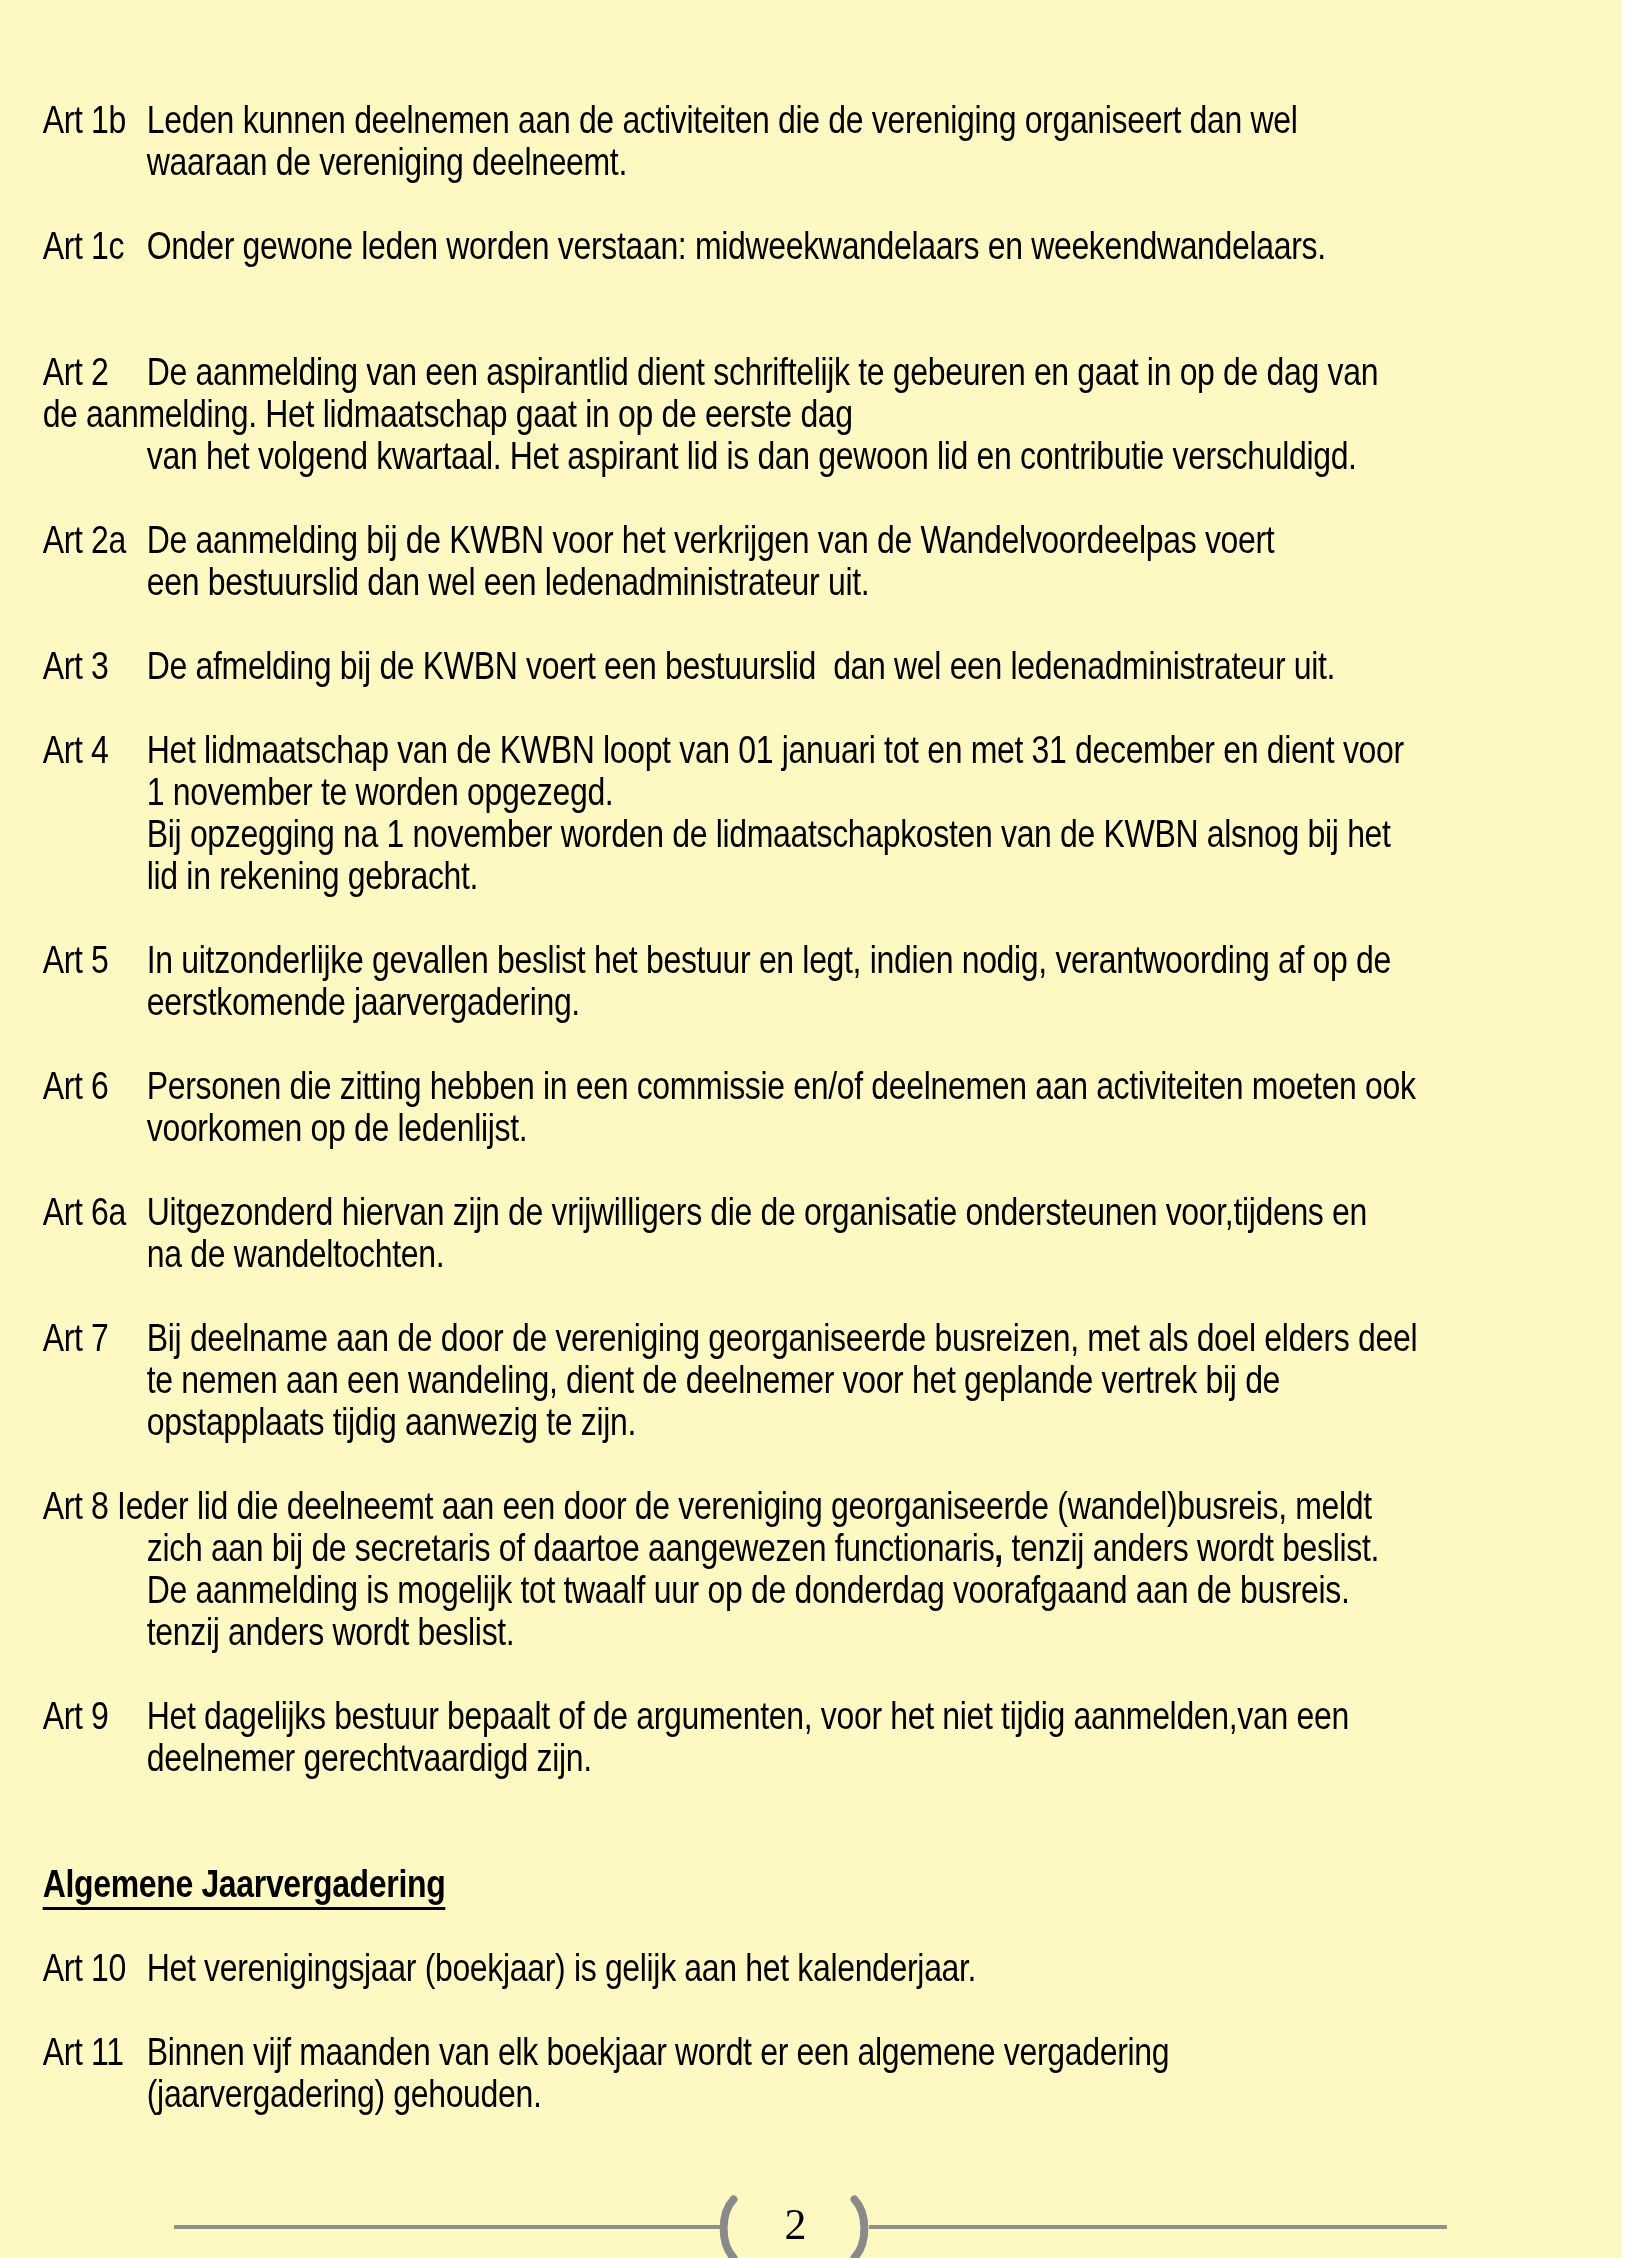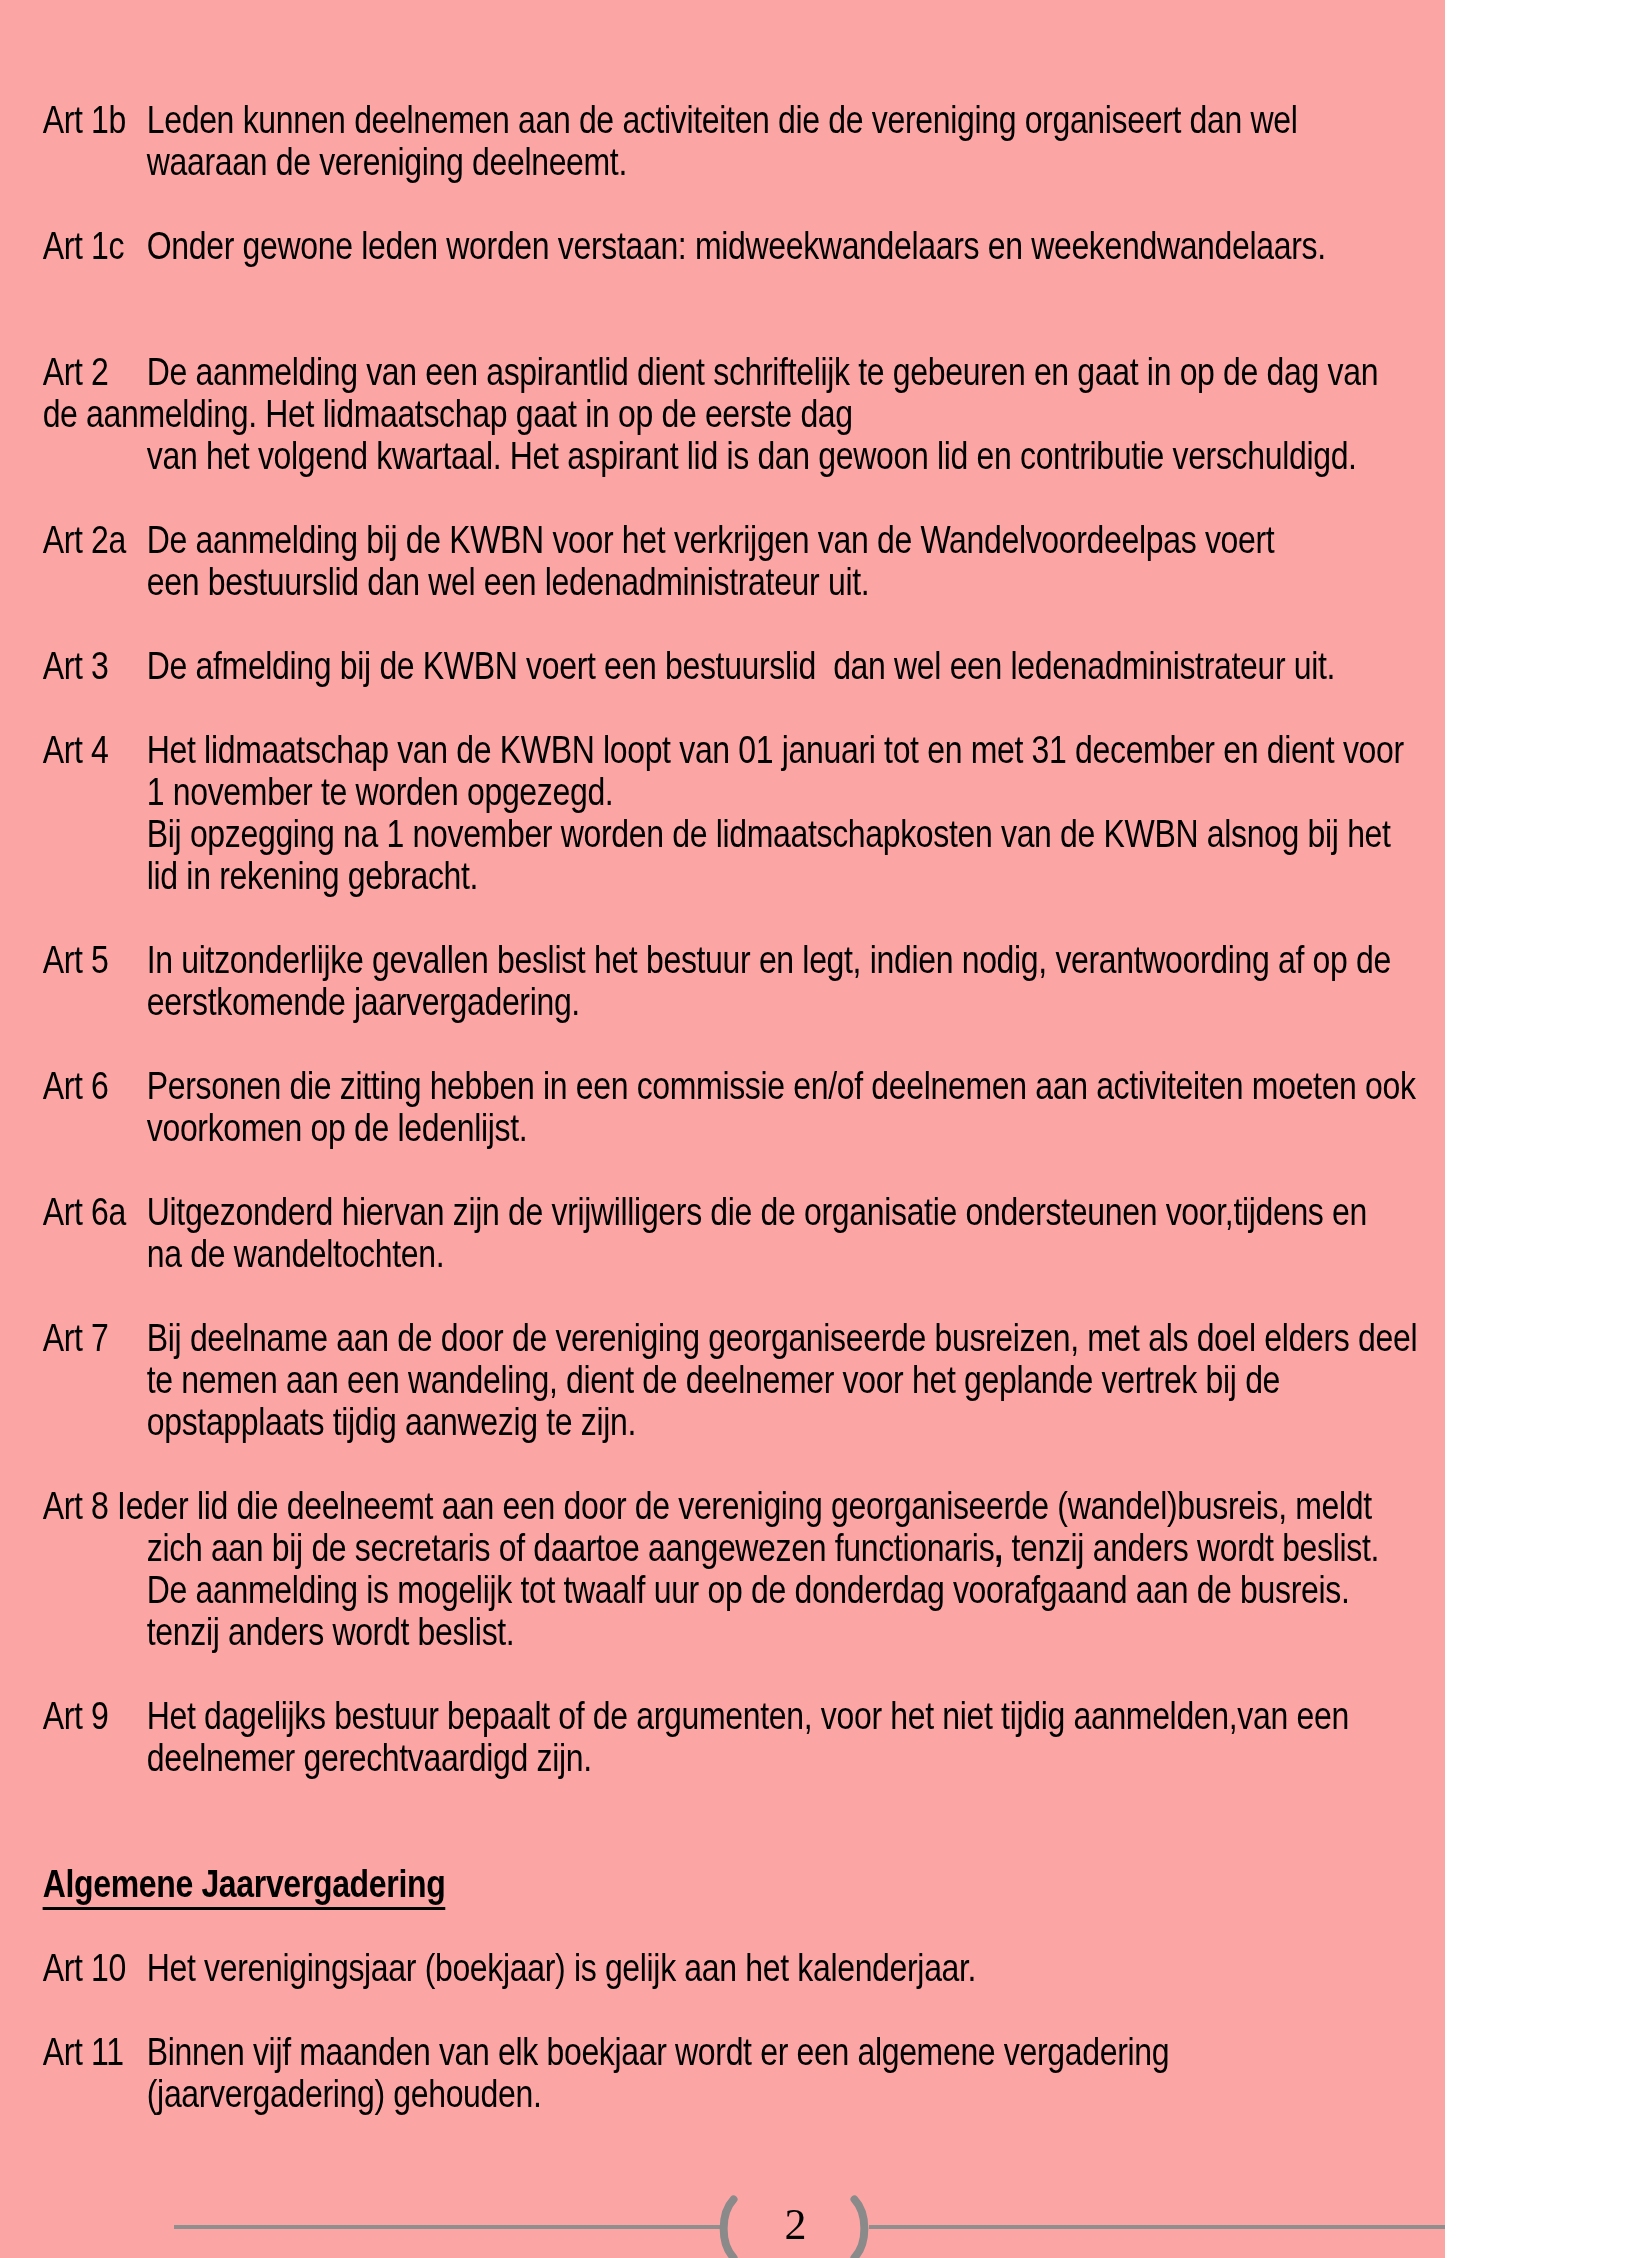--- a/index.html
+++ b/index.html
@@ -2,23 +2,23 @@
 <html style="font-size:14px"><head>
 <meta charset="utf-8">
 <style>
   html, body {
     margin: 0;
     padding: 0;
     background: #ffffff;
   }
   .page {
     position: relative;
-    width: 1445px;
+    width: 1622px;
     height: 2258px;
-    background: #fca5a5;
+    background: #fef9c3;
     overflow: hidden;
     font-family: "Liberation Sans", "DejaVu Sans", sans-serif;
     color: #000000;
   }
   
   .doc {
     position: absolute;
     left: 0;
     top: 99px;
     width: 1984px;

